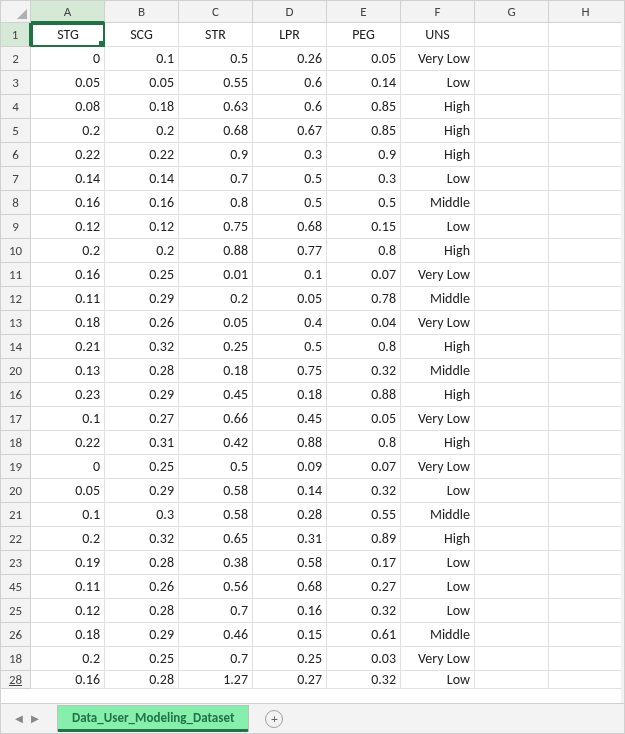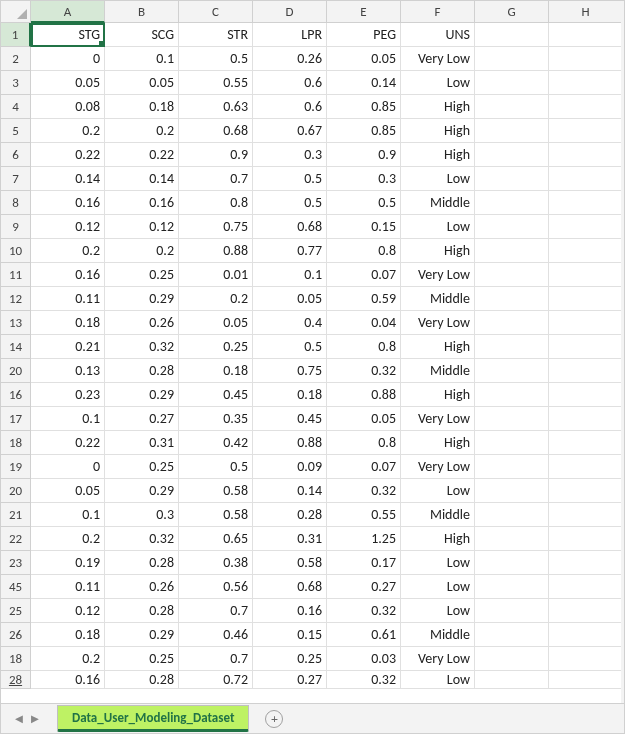--- a/index.html
+++ b/index.html
@@ -69,21 +69,21 @@
     border-bottom: 1px solid #e0e0e0;
     height: 24px;
     line-height: 24px;
     padding: 0 4px;
     overflow: hidden;
     white-space: nowrap;
     font-size: 14px;
   }
   .cell.num { text-align: right; }
   .cell.txt { text-align: right; }
-  .cell.header-row { text-align: right; }
+  .cell.header-row { text-align: center; }
   .cell.active {
     border: 2px solid #217346;
     line-height: 20px;
     padding: 0 3px;
     position: relative;
   }
   .cell.active::after {
     content: "";
     position: absolute;
     right: -3px;
@@ -117,21 +117,21 @@
   }
   .nav-btn {
     width: 16px;
     text-align: center;
     color: #888;
     cursor: default;
   }
   .sheet-tab {
     margin-left: 14px;
     padding: 4px 14px;
-    background: #bef264;
+    background: #86efac;
     border: 1px solid #c0c0c0;
     border-bottom: 3px solid #217346;
     color: #217346;
     font-weight: bold;
     border-radius: 0 0 2px 2px;
   }
   .add-sheet {
     margin-left: 16px;
     width: 18px;
     height: 18px;
@@ -261,21 +261,21 @@
     <div class="cell num">0.1</div>
     <div class="cell num">0.07</div>
     <div class="cell txt">Very Low</div>
     <div class="cell"></div>
     <div class="cell"></div>
     <div class="row-head">12</div>
     <div class="cell num">0.11</div>
     <div class="cell num">0.29</div>
     <div class="cell num">0.2</div>
     <div class="cell num">0.05</div>
-    <div class="cell num">0.59</div>
+    <div class="cell num">0.78</div>
     <div class="cell txt">Middle</div>
     <div class="cell"></div>
     <div class="cell"></div>
     <div class="row-head">13</div>
     <div class="cell num">0.18</div>
     <div class="cell num">0.26</div>
     <div class="cell num">0.05</div>
     <div class="cell num">0.4</div>
     <div class="cell num">0.04</div>
     <div class="cell txt">Very Low</div>
@@ -304,21 +304,21 @@
     <div class="cell num">0.29</div>
     <div class="cell num">0.45</div>
     <div class="cell num">0.18</div>
     <div class="cell num">0.88</div>
     <div class="cell txt">High</div>
     <div class="cell"></div>
     <div class="cell"></div>
     <div class="row-head">17</div>
     <div class="cell num">0.1</div>
     <div class="cell num">0.27</div>
-    <div class="cell num">0.35</div>
+    <div class="cell num">0.66</div>
     <div class="cell num">0.45</div>
     <div class="cell num">0.05</div>
     <div class="cell txt">Very Low</div>
     <div class="cell"></div>
     <div class="cell"></div>
     <div class="row-head">18</div>
     <div class="cell num">0.22</div>
     <div class="cell num">0.31</div>
     <div class="cell num">0.42</div>
     <div class="cell num">0.88</div>
@@ -351,21 +351,21 @@
     <div class="cell num">0.28</div>
     <div class="cell num">0.55</div>
     <div class="cell txt">Middle</div>
     <div class="cell"></div>
     <div class="cell"></div>
     <div class="row-head">22</div>
     <div class="cell num">0.2</div>
     <div class="cell num">0.32</div>
     <div class="cell num">0.65</div>
     <div class="cell num">0.31</div>
-    <div class="cell num">1.25</div>
+    <div class="cell num">0.89</div>
     <div class="cell txt">High</div>
     <div class="cell"></div>
     <div class="cell"></div>
     <div class="row-head">23</div>
     <div class="cell num">0.19</div>
     <div class="cell num">0.28</div>
     <div class="cell num">0.38</div>
     <div class="cell num">0.58</div>
     <div class="cell num">0.17</div>
     <div class="cell txt">Low</div>
@@ -403,21 +403,21 @@
     <div class="cell num">0.25</div>
     <div class="cell num">0.7</div>
     <div class="cell num">0.25</div>
     <div class="cell num">0.03</div>
     <div class="cell txt">Very Low</div>
     <div class="cell"></div>
     <div class="cell"></div>
     <div class="row-head lastrow">28</div>
     <div class="cell num lastrow">0.16</div>
     <div class="cell num lastrow">0.28</div>
-    <div class="cell num lastrow">0.72</div>
+    <div class="cell num lastrow">1.27</div>
     <div class="cell num lastrow">0.27</div>
     <div class="cell num lastrow">0.32</div>
     <div class="cell txt lastrow">Low</div>
     <div class="cell lastrow"></div>
     <div class="cell lastrow"></div>
   </div>
 
 <div class="tabbar">
   <span class="nav-btn">◄</span>
   <span class="nav-btn">►</span>

